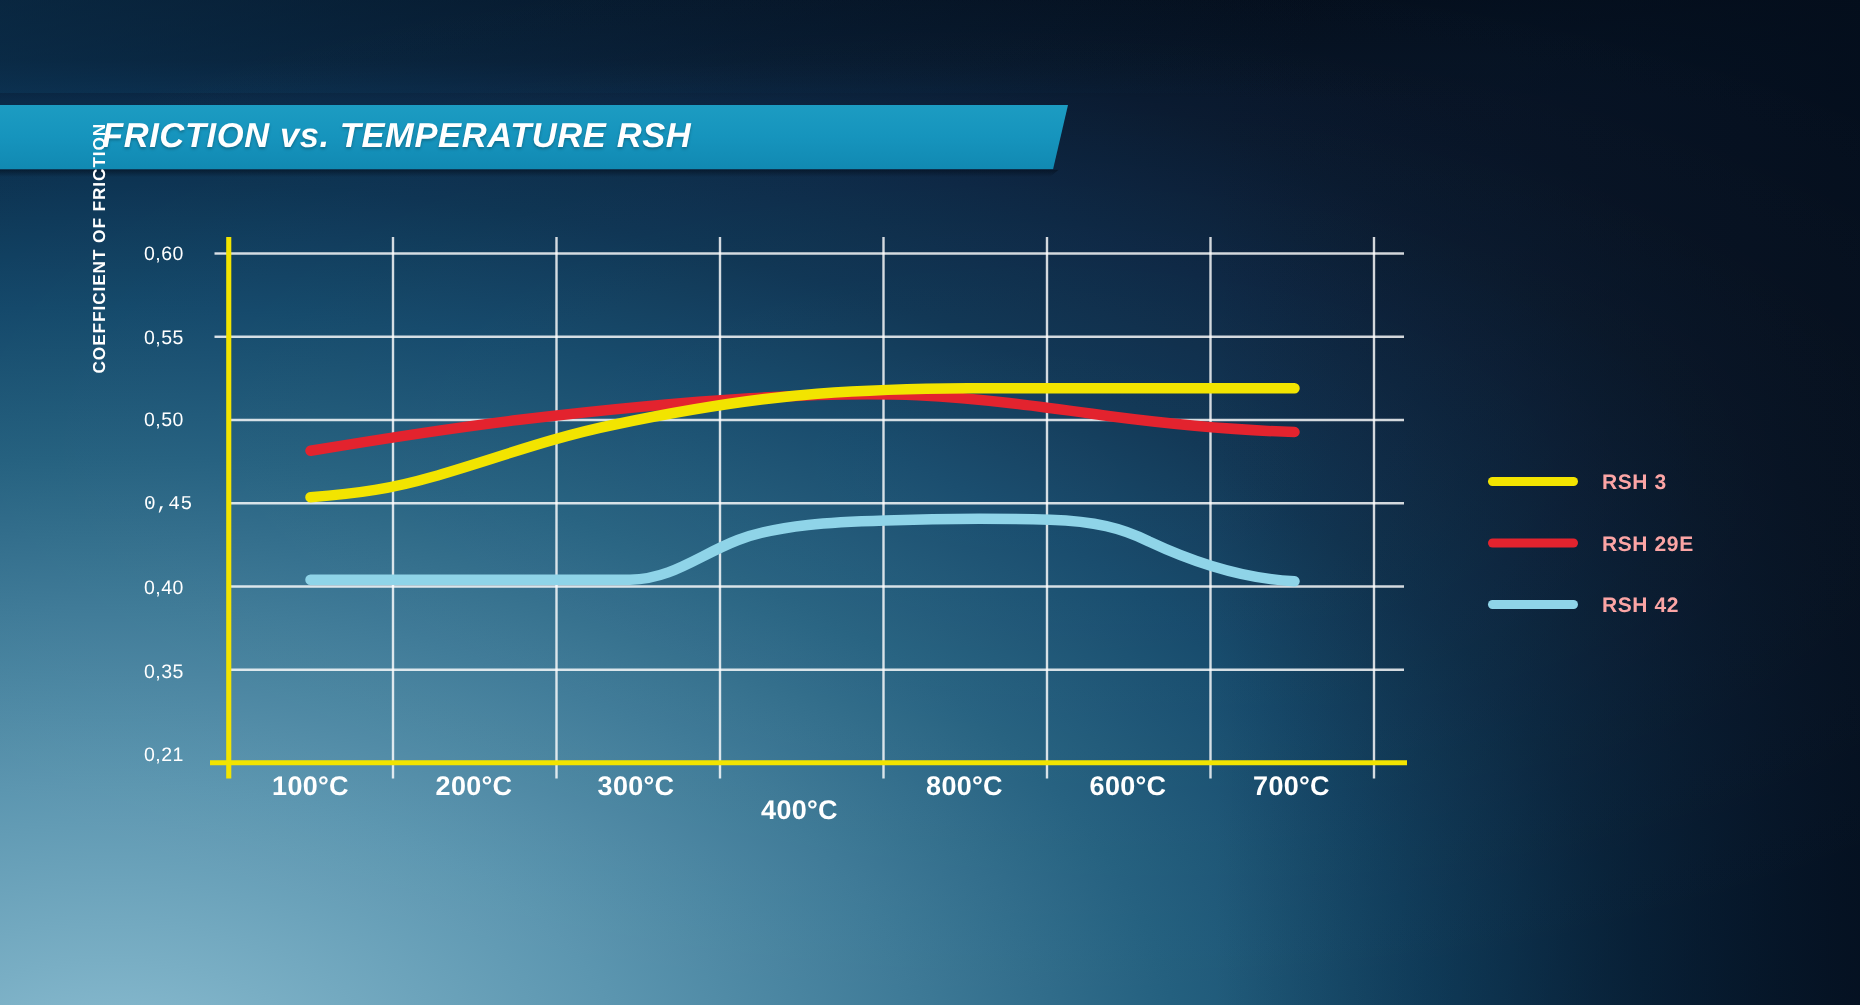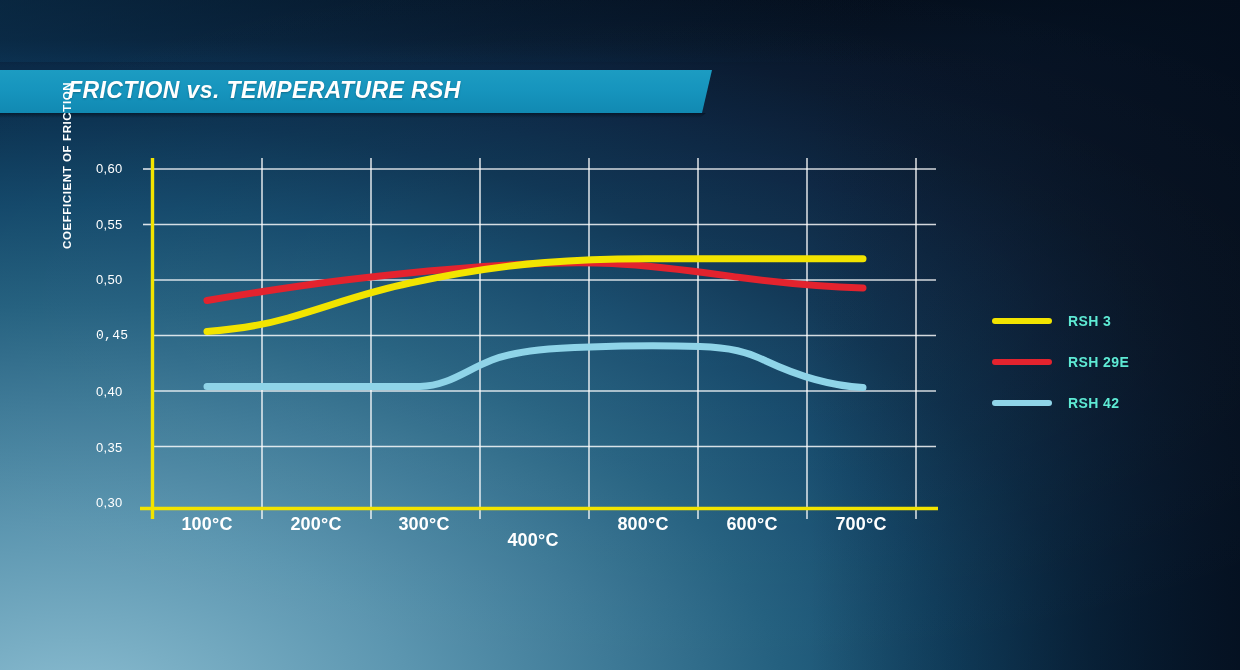--- a/index.html
+++ b/index.html
@@ -136,21 +136,21 @@
   .legend-swatch {
     width: 60px;
     height: 6px;
     border-radius: 3px;
     flex: none;
   }
   .legend-text {
     margin-left: 16px;
     font-size: 14px;
     font-weight: bold;
-    color: #5eead4;
+    color: #fca5a5;
     letter-spacing: .4px;
     white-space: nowrap;
   }
 </style>
 </head>
 <body>
 
 <div id="stage">
 
   <div class="bg-base"></div>
@@ -201,21 +201,21 @@
   </svg>
 
   <div class="ylabel-title">COEFFICIENT OF FRICTION</div>
 
   <div class="ytick" style="left:96px; top:161px;">0,60</div>
   <div class="ytick" style="left:96px; top:217px;">0,55</div>
   <div class="ytick" style="left:96px; top:272px;">0,50</div>
   <div class="ytick" style="left:96px; top:328px;font-family:Liberation Mono, monospace;">0,45</div>
   <div class="ytick" style="left:96px; top:384px;">0,40</div>
   <div class="ytick" style="left:96px; top:440px;">0,35</div>
-  <div class="ytick" style="left:96px; top:495px;">0,30</div>
+  <div class="ytick" style="left:96px; top:495px;">0,21</div>
 
   <div class="xtick" style="left:162px; top:514px;">100°C</div>
   <div class="xtick" style="left:271px; top:514px;">200°C</div>
   <div class="xtick" style="left:379px; top:514px;">300°C</div>
   <div class="xtick" style="left:488px; top:514px;margin-top:16px;">400°C</div>
   <div class="xtick" style="left:598px; top:514px;">800°C</div>
   <div class="xtick" style="left:707px; top:514px;">600°C</div>
   <div class="xtick" style="left:816px; top:514px;">700°C</div>
 
   <div class="legend">

